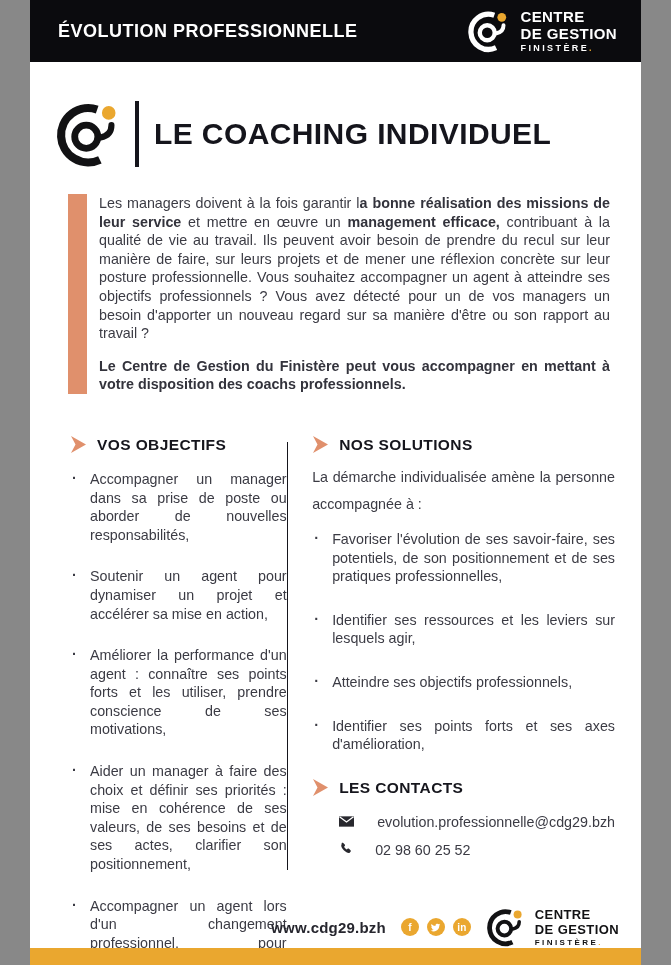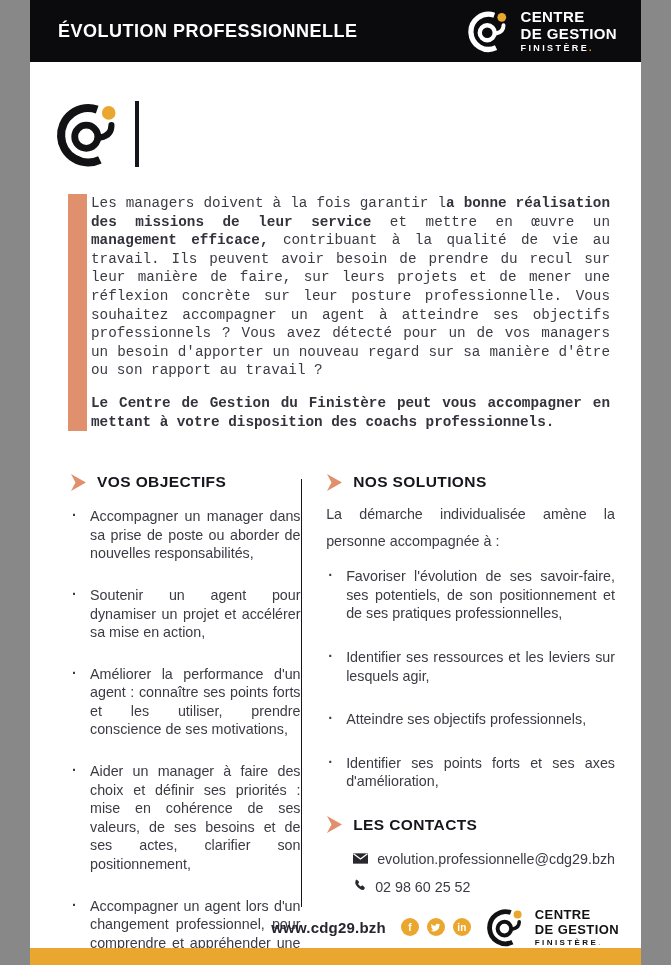--- a/index.html
+++ b/index.html
@@ -33,21 +33,21 @@
   .brand--dark .brand-region { font-size:8px; }
 
   
   .title-row { display:flex; align-items:center; margin:36px 0 0 25px; }
   .title-sep { width:4px; height:66px; background:#15151C; margin:0 15px 0 12px; }
   .doc-title { font-size:30px; font-weight:800; letter-spacing:.4px; color:#15151C; }
 
   
   .intro { display:flex; margin:24px 31px 0 38px; }
   .intro-bar { flex:0 0 19px; background:#E0906C; }
-  .intro-body { padding-left:4px;font-family:Liberation Mono, monospace; }
+  .intro-body { padding-left:12px; }
   .intro-body p {
     font-size:14.3px; line-height:18.6px; text-align:justify; color:#3B3B44;
   }
   .intro-body p + p { margin-top:14px; }
   .intro-body b { color:#33333C; }
   .intro-body .p2 { font-weight:700; color:#33333C; }
 
   
   .columns { display:flex; margin:42px 26px 0 40px; }
   .col-left { width:288px; }
@@ -66,21 +66,21 @@
   ul.bullets li::before {
     content:"·"; position:absolute; left:2px; top:-1px; font-weight:700; color:#3B3B44;
   }
   .col-right ul.bullets { margin-top:12px; }
   .col-right ul.bullets li { margin-bottom:25px; }
 
   .solutions-intro { margin-top:10px; font-size:14.3px; line-height:27px; text-align:justify; }
 
   .contacts-block { margin-top:14px; }
   .contact-rows { margin-top:16px; padding-left:27px; }
-  .contact-row { display:flex; align-items:center; gap:9px; margin-bottom:10px; }
+  .contact-row { display:flex; align-items:center; gap:23px; margin-bottom:10px; }
   .contact-row span.txt { font-size:14.3px; color:#3B3B44; }
 
   
   .footer {
     position:absolute; right:22px; bottom:18px;
     display:flex; align-items:center; gap:15px;
   }
   .website { font-size:15px; font-weight:700; color:#26262E; letter-spacing:.2px; }
   .socials { display:flex; align-items:center; gap:8px; }
   .social-circle {
@@ -117,20 +117,21 @@
   <div class="title-row">
     <span>
       <svg class="brand-mark" width="68" height="72" viewBox="0 0 100 100" style="color:#121214">
         <path d="M62 14 A 40 40 0 1 0 66 88" fill="none" stroke="currentColor" stroke-width="12"></path>
         <circle cx="46" cy="54" r="17" fill="none" stroke="currentColor" stroke-width="10"></circle>
         <circle cx="79" cy="19" r="10" fill="#EAA72F"></circle>
         <path d="M83 37 Q 83 52 67 55" fill="none" stroke="currentColor" stroke-width="9" stroke-linecap="round"></path>
       </svg>
     </span>
     <span class="title-sep"></span>
+    <h1 class="doc-title">LE COACHING INDIVIDUEL</h1>
   </div>
 
   <div class="intro">
     <div class="intro-bar"></div>
     <div class="intro-body">
       <p><span>Les managers doivent à la fois garantir l</span><b>a bonne réalisation des missions de leur service</b><span> et mettre en œuvre un </span><b>management efficace,</b><span> contribuant à la qualité de vie au travail. Ils peuvent avoir besoin de prendre du recul sur leur manière de faire, sur leurs projets et de mener une réflexion concrète sur leur posture professionnelle. Vous souhaitez accompagner un agent à atteindre ses objectifs professionnels ? Vous avez détecté pour un de vos managers un besoin d'apporter un nouveau regard sur sa manière d'être ou son rapport au travail ?</span></p>
       <p class="p2">Le Centre de Gestion du Finistère peut vous accompagner en mettant à votre disposition des coachs professionnels.</p>
     </div>
   </div>
 

